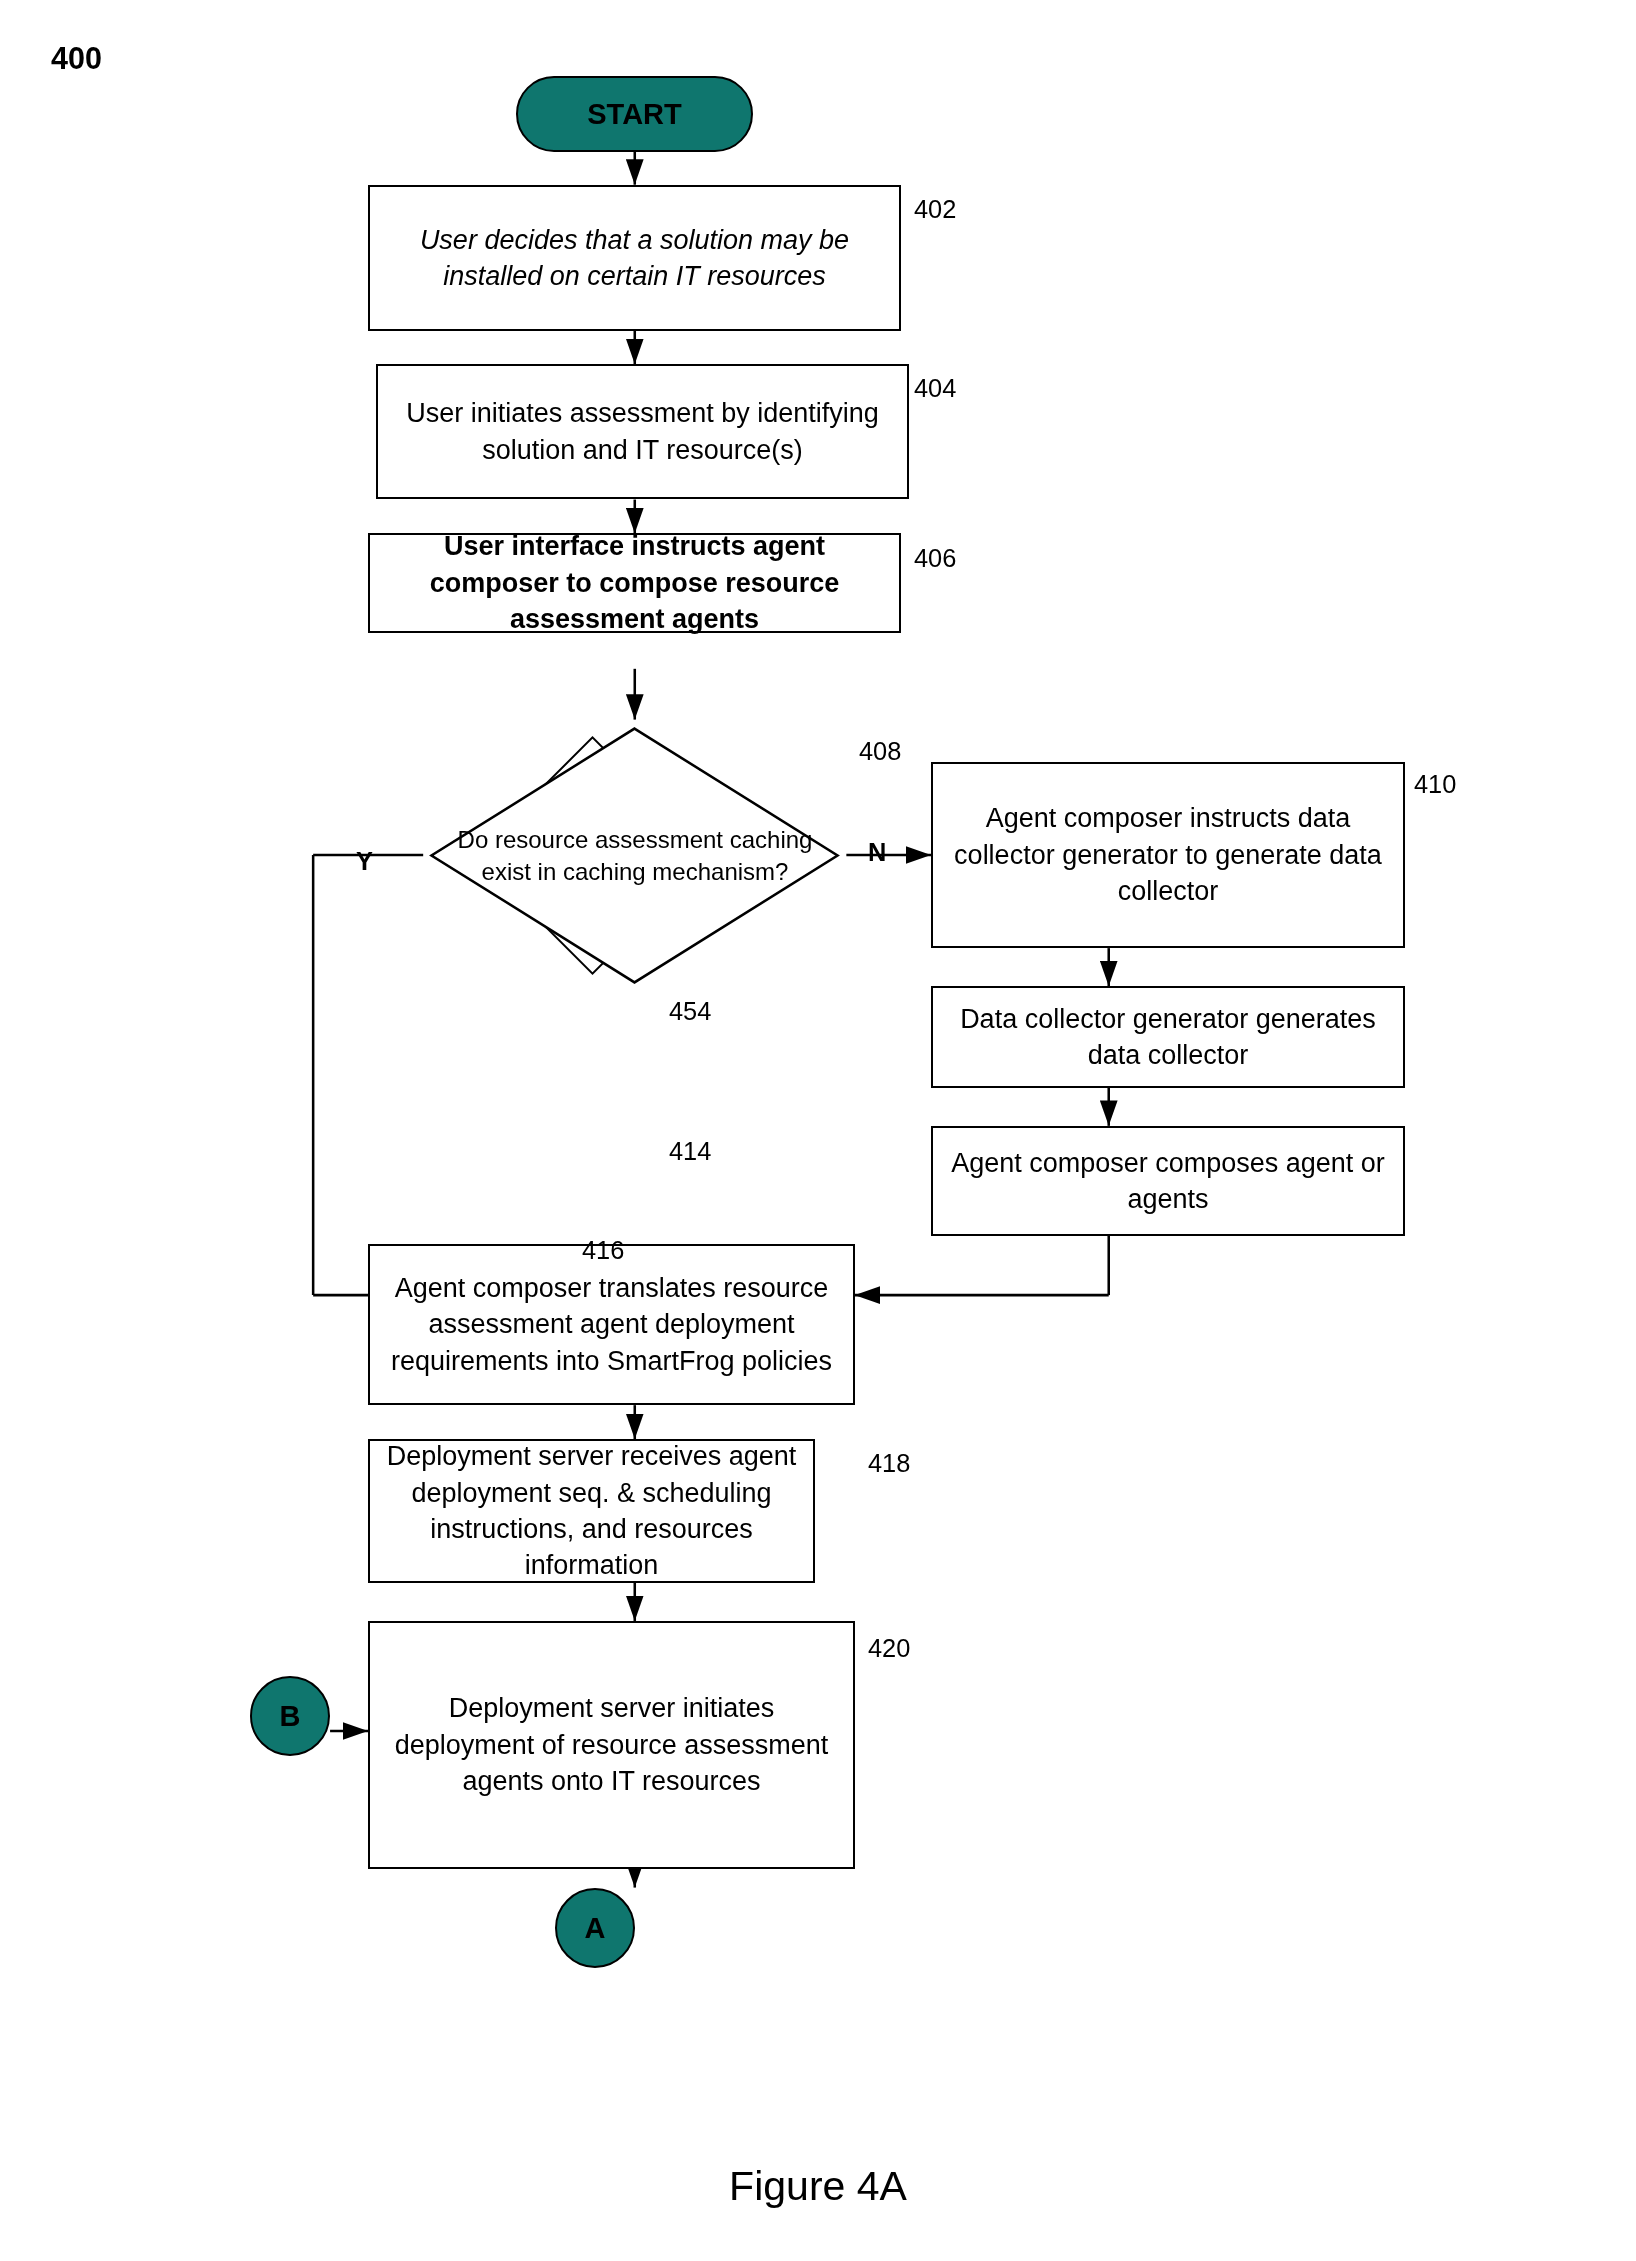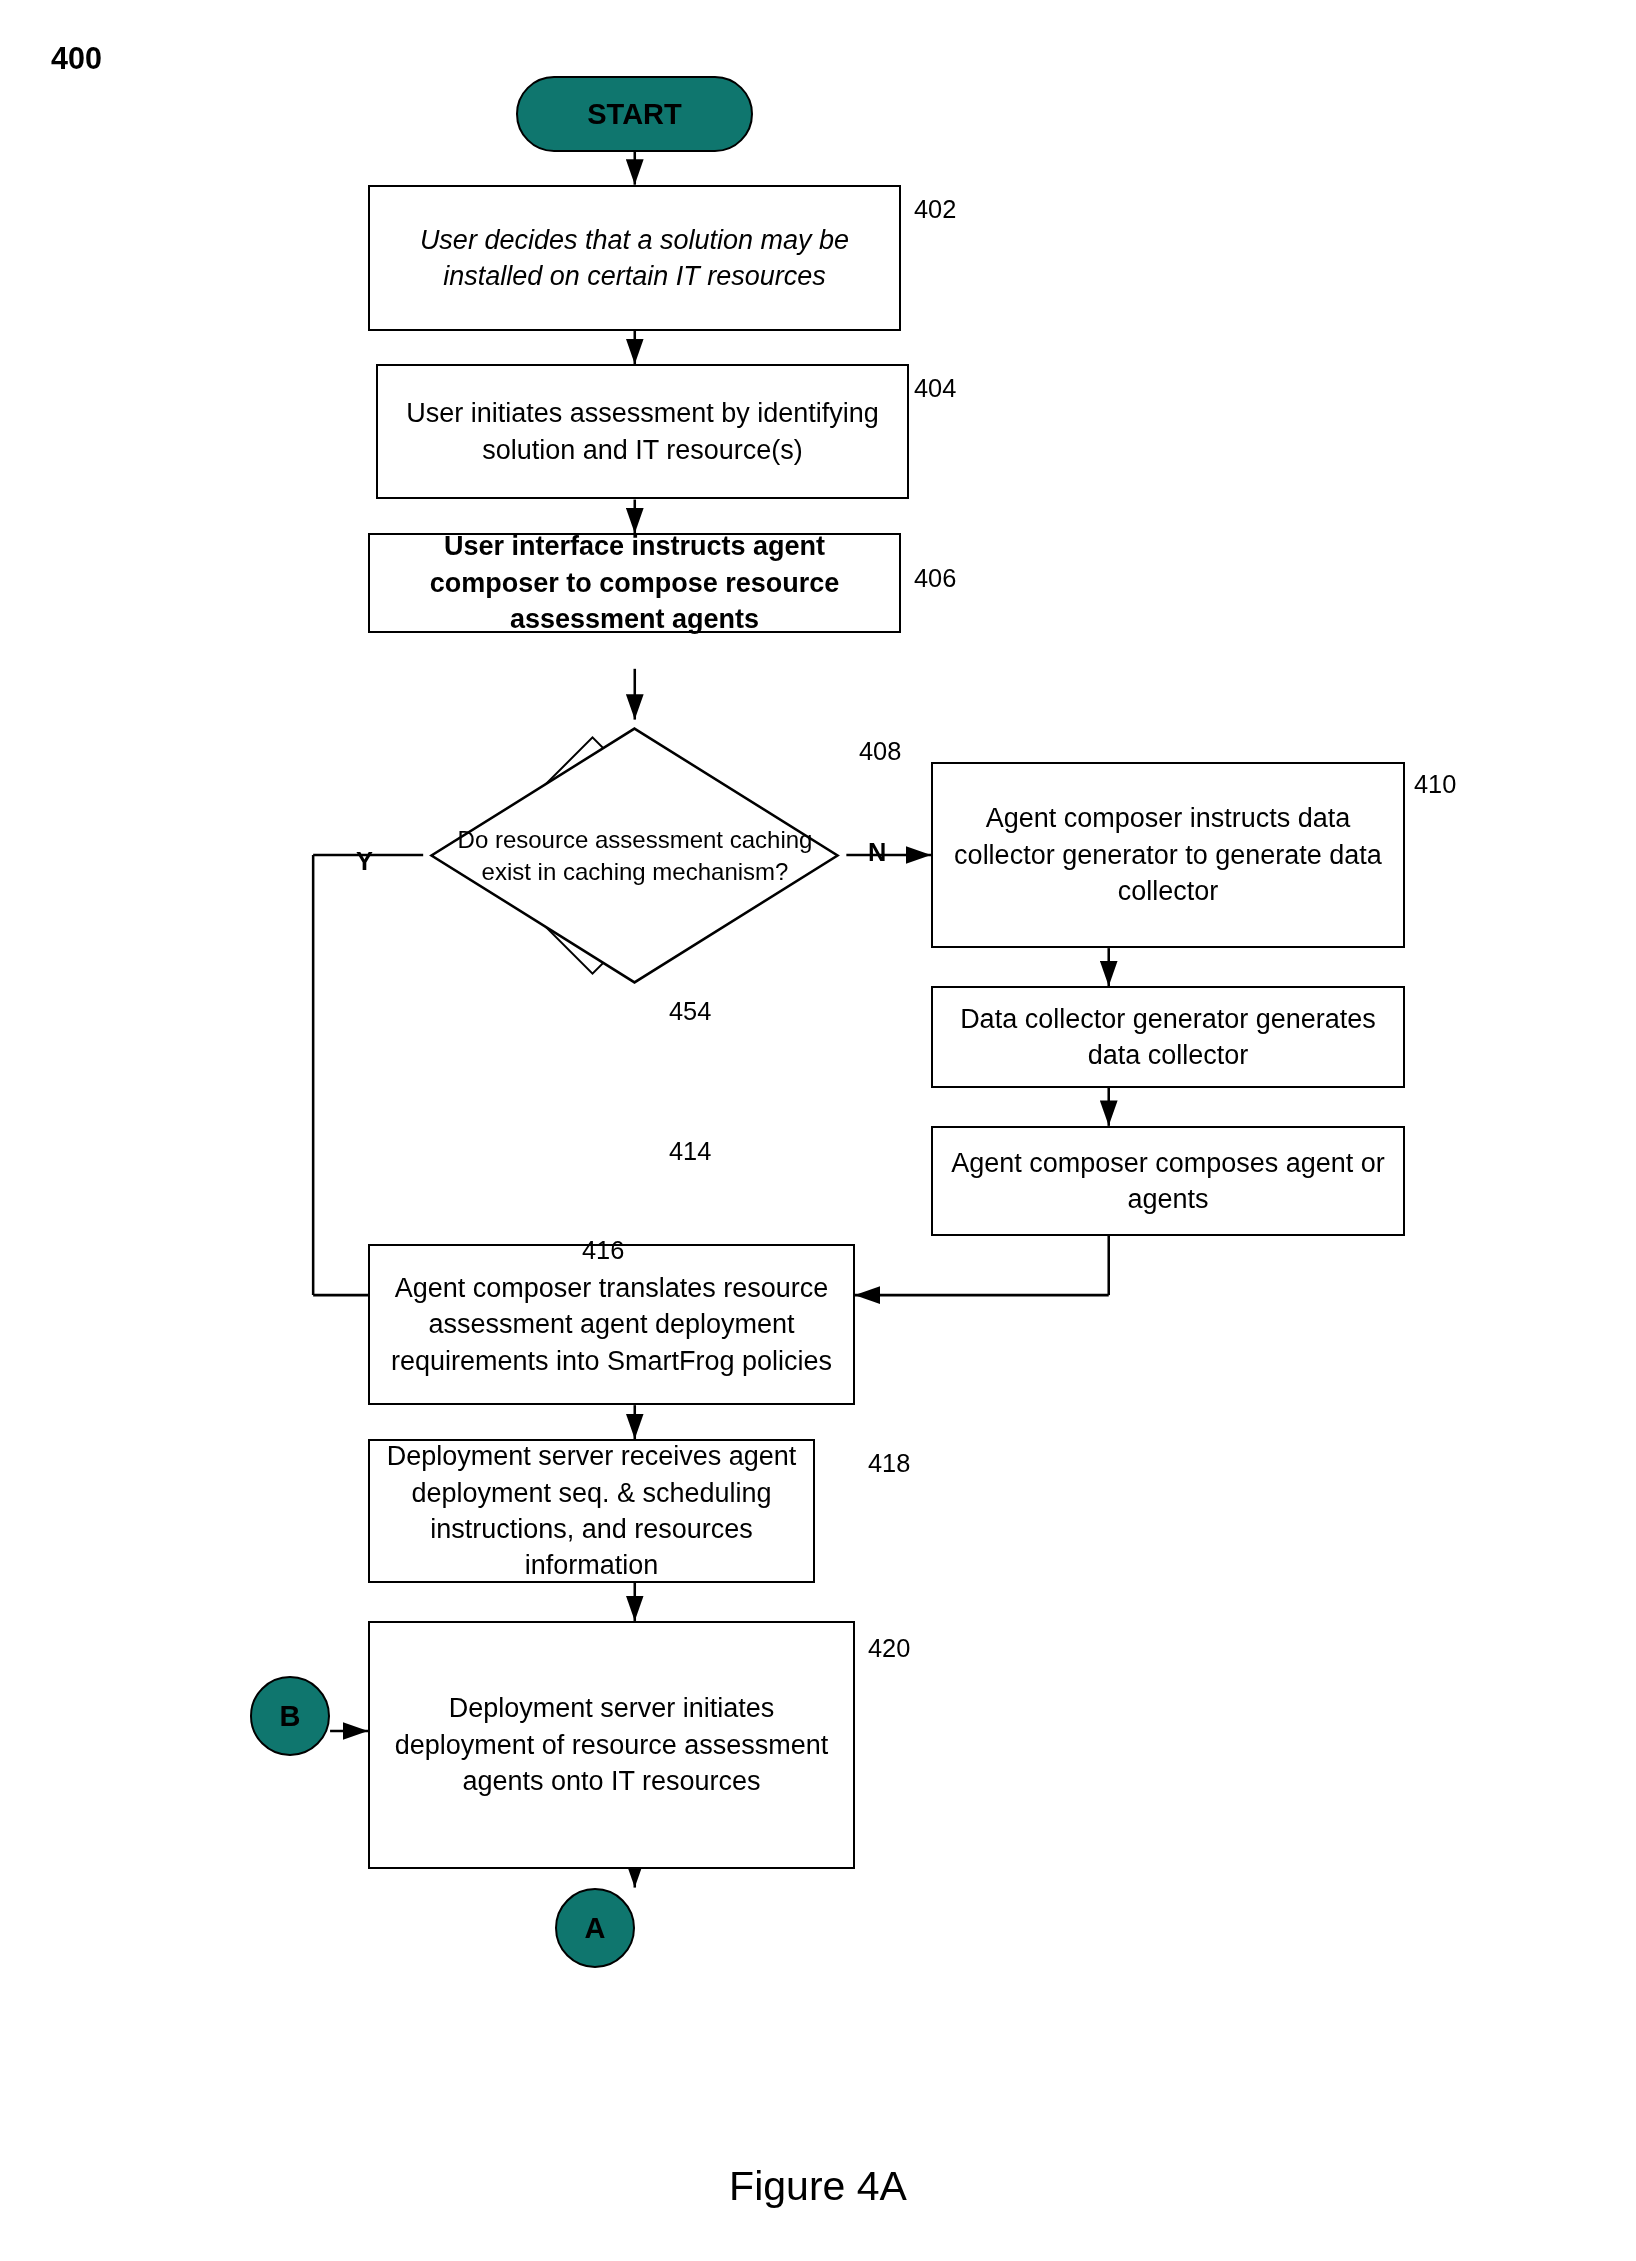--- a/index.html
+++ b/index.html
@@ -160,21 +160,21 @@
   <div class="step-num" style="left:914px; top:195px;">402</div>
 
   <div class="flow-box" style="left:368px; top:364px; width:533px; height:135px;margin-left:8px;">
     <span>User initiates assessment by identifying solution and IT resource(s)</span>
   </div>
   <div class="step-num" style="left:914px; top:374px;">404</div>
 
   <div class="flow-box" style="left:368px; top:533px; width:533px; height:100px;font-weight:bold;">
     <span>User interface instructs agent composer to compose resource assessment agents</span>
   </div>
-  <div class="step-num" style="left:914px; top:544px;margin-top:20px;">406</div>
+  <div class="step-num" style="left:914px; top:544px;">406</div>
 
   <div class="diamond-wrapper" style="left:423px; top:720px; width:423px; height:271px;">
 
     <div class="diamond-inner" style="position:absolute; left:85px; top:51px; width:169px; height:169px;"></div>
 
   </div>
 
   <svg style="position:absolute; left:423px; top:720px; width:423px; height:271px;" viewBox="0 0 500 320" width="423" height="271">
     <polygon points="250,10 490,160 250,310 10,160" fill="white" stroke="black" stroke-width="3"></polygon>
   </svg>

